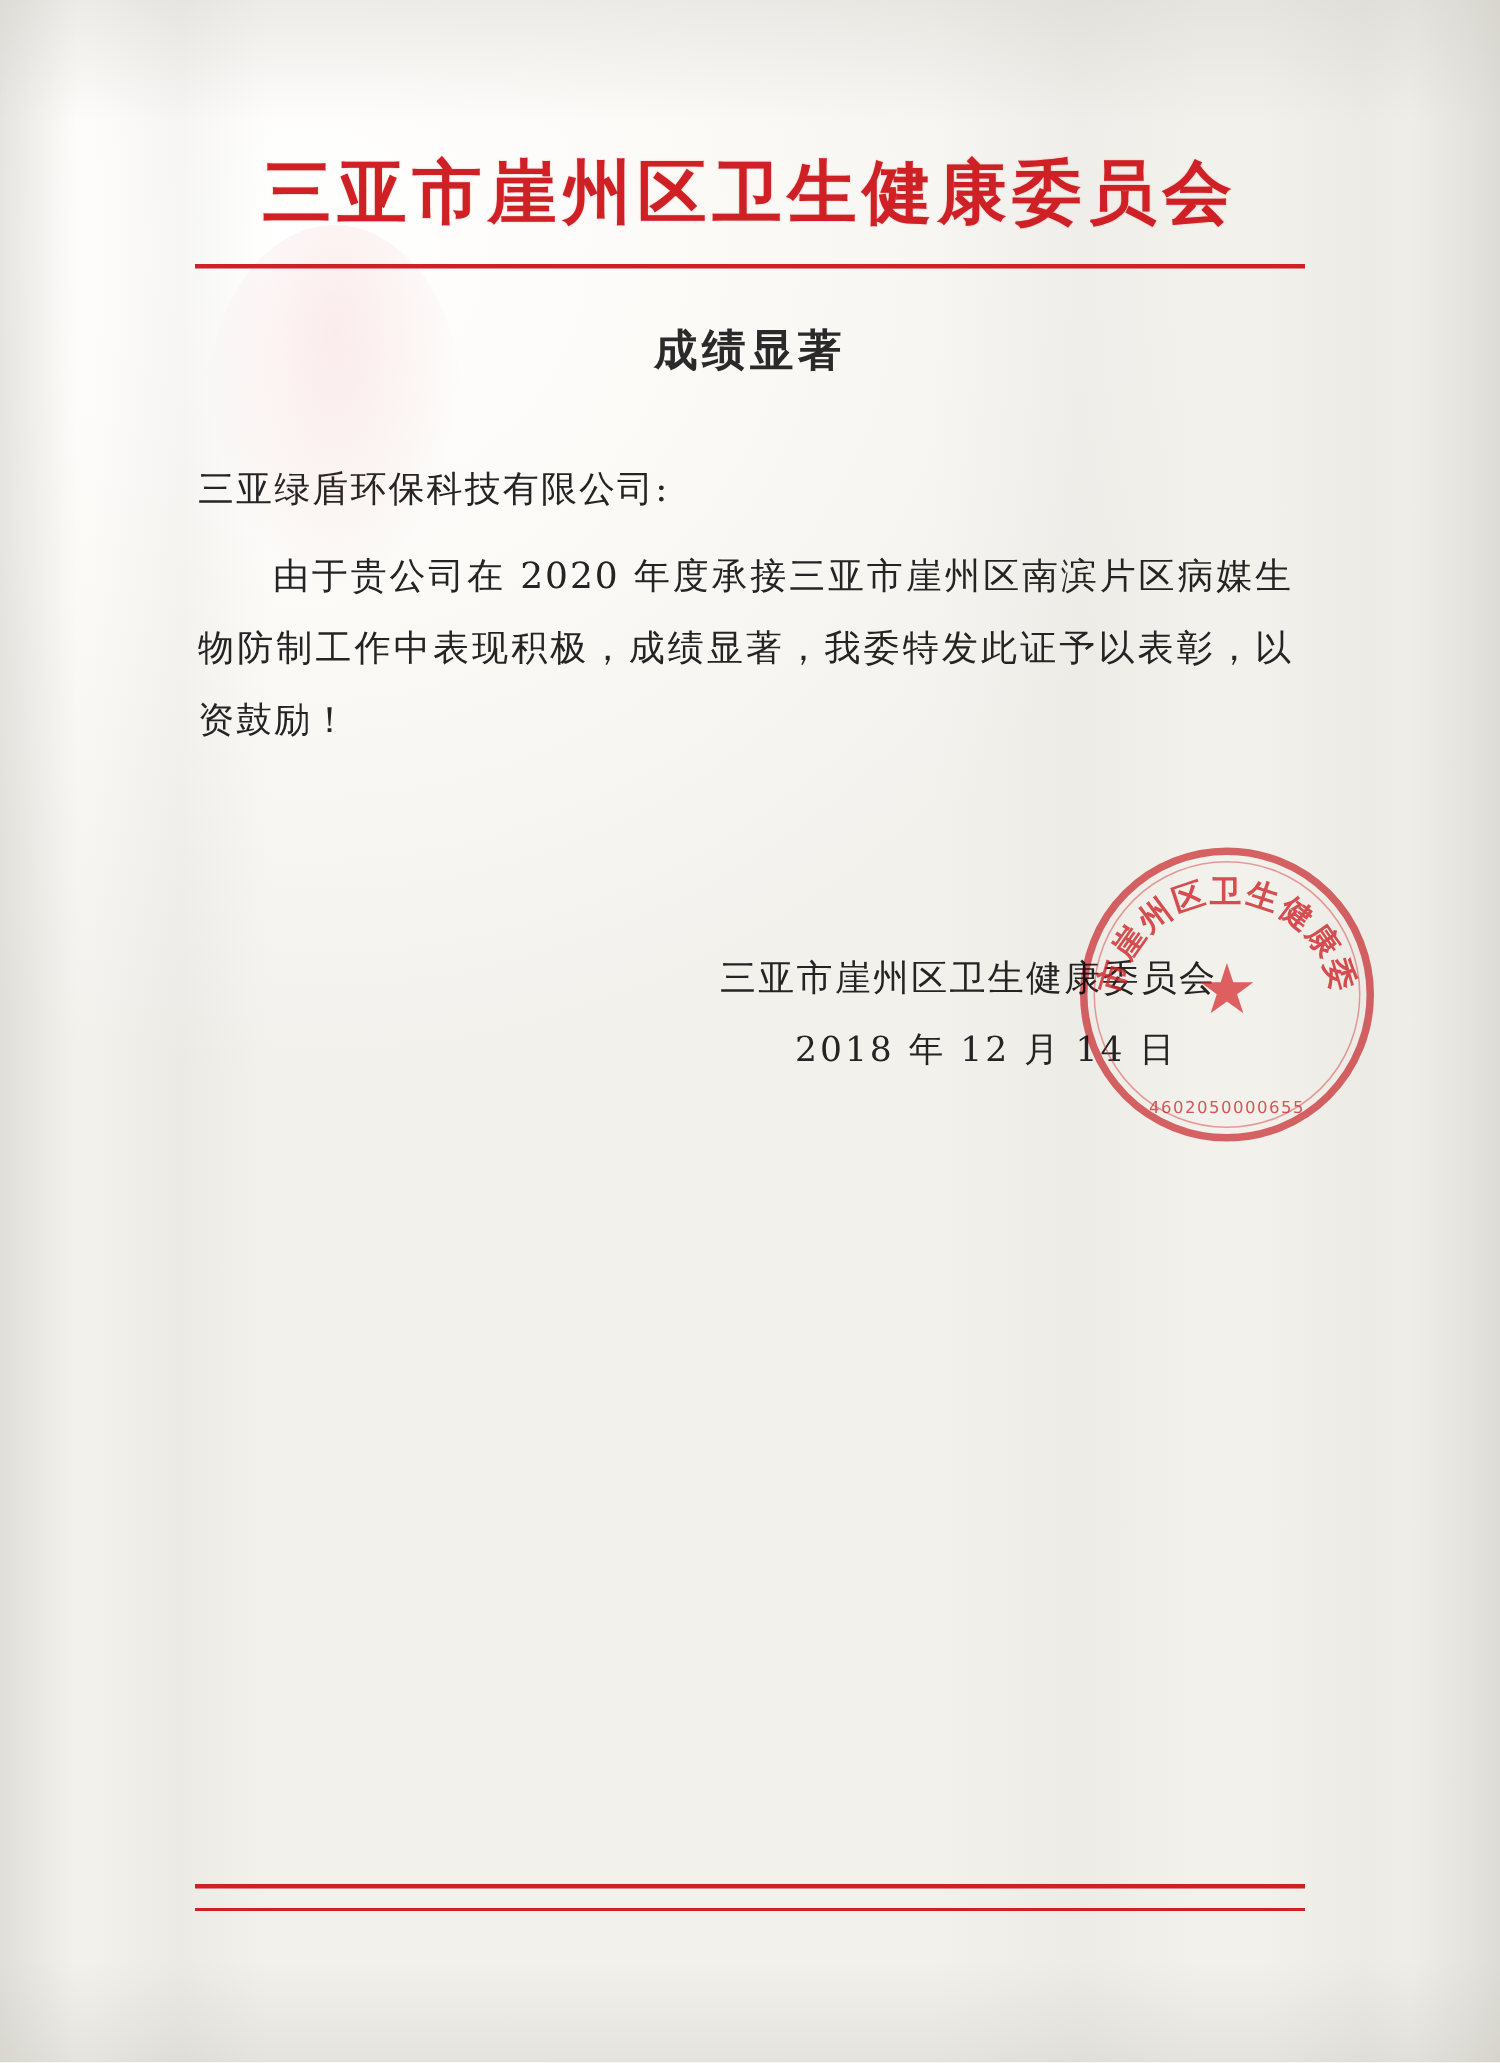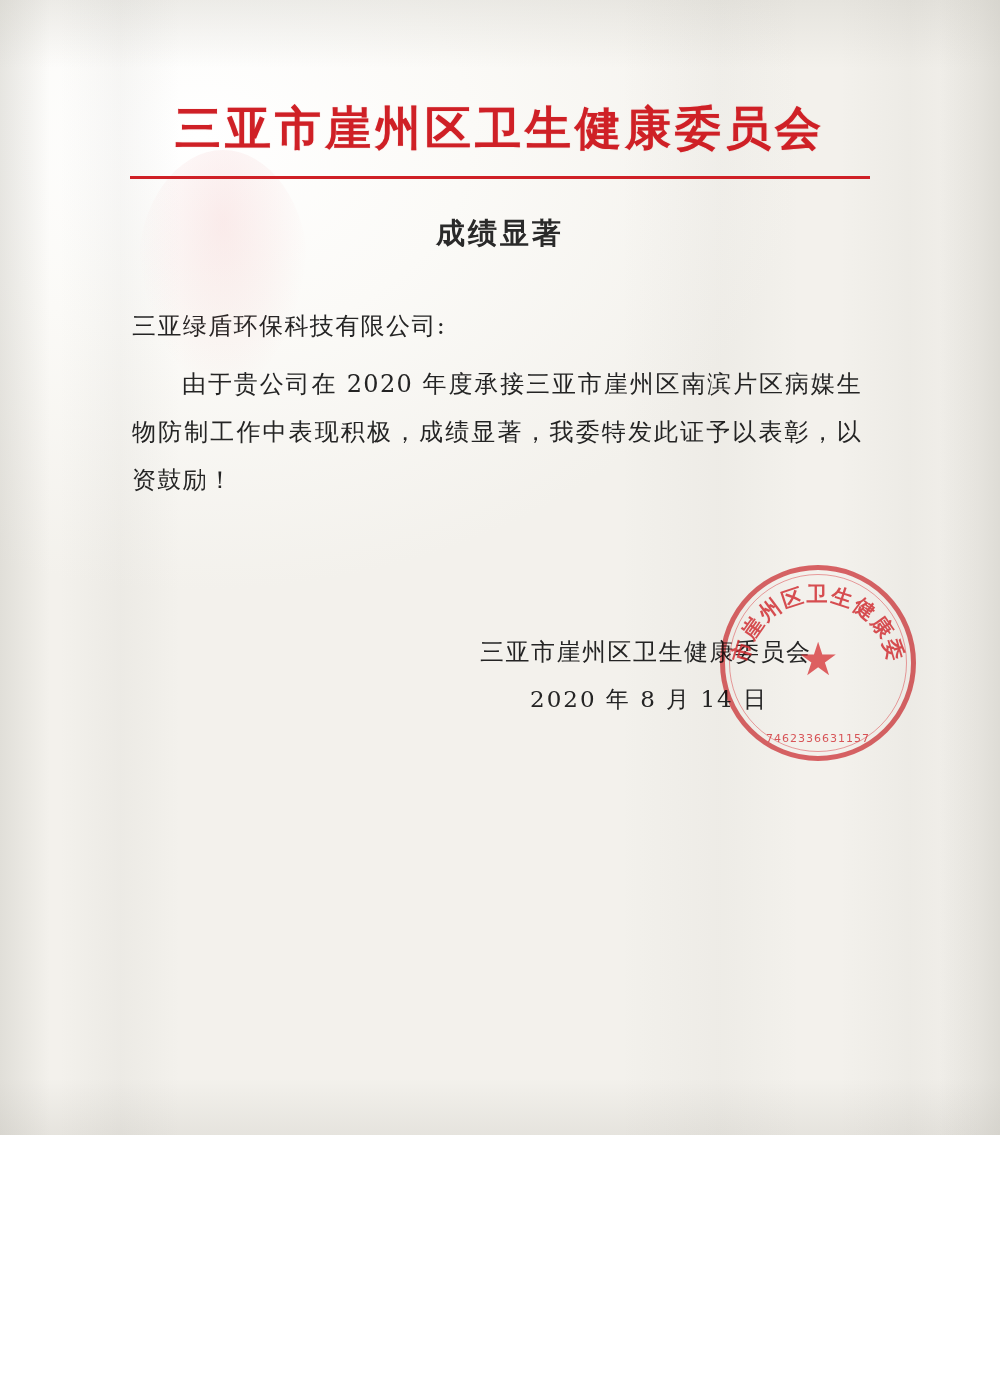--- a/index.html
+++ b/index.html
@@ -9,21 +9,21 @@
   body {
     width: 1000px;
     height: 1375px;
     background: #ffffff;
     font-family: "Liberation Serif", serif;
     overflow: hidden;
   }
   .page {
     position: relative;
     width: 1000px;
-    height: 1135px;
+    height: 1375px;
     background:
       radial-gradient(ellipse 60% 40% at 20% 12%, #ffffff 0%, #fbfaf7 45%, #f3f1ec 100%),
       linear-gradient(105deg, #fdfdfb 0%, #f7f5f0 40%, #efece5 72%, #f6f4ef 100%);
     overflow: hidden;
   }
   
   .scan-shade {
     position: absolute;
     inset: 0;
     pointer-events: none;
@@ -235,36 +235,36 @@
     <div class="rule-top"></div>
 
     <div class="doc-title">成绩显著</div>
 
     <div class="addressee">三亚绿盾环保科技有限公司:</div>
 
     <div class="body-text">由于贵公司在 2020 年度承接三亚市崖州区南滨片区病媒生物防制工作中表现积极，成绩显著，我委特发此证予以表彰，以资鼓励！</div>
 
     <div class="sign-block">
       <div class="sign-org">三亚市崖州区卫生健康委员会</div>
-      <div class="sign-date">2020 年 8 月 14 日</div>
+      <div class="sign-date">2018 年 12 月 14 日</div>
     </div>
 
     <div class="seal">
       <div class="seal-ring"></div>
       <div class="seal-ring-inner"></div>
       <svg class="seal-arc" viewBox="0 0 196 196">
         <defs>
           <path id="sealArcPath" d="M 26,108 A 72,72 0 0 1 170,108"></path>
         </defs>
         <text>
           <textPath href="#sealArcPath" startOffset="50%" text-anchor="middle">三亚市崖州区卫生健康委员会</textPath>
         </text>
       </svg>
       <div class="seal-star">★</div>
-      <div class="seal-code">7462336631157</div>
+      <div class="seal-code">4602050000655</div>
     </div>
     <div class="seal-smudge"></div>
 
     <div class="rule-bottom-1"></div>
     <div class="rule-bottom-2"></div>
 
   </div>
 </div>
 
 </body></html>

